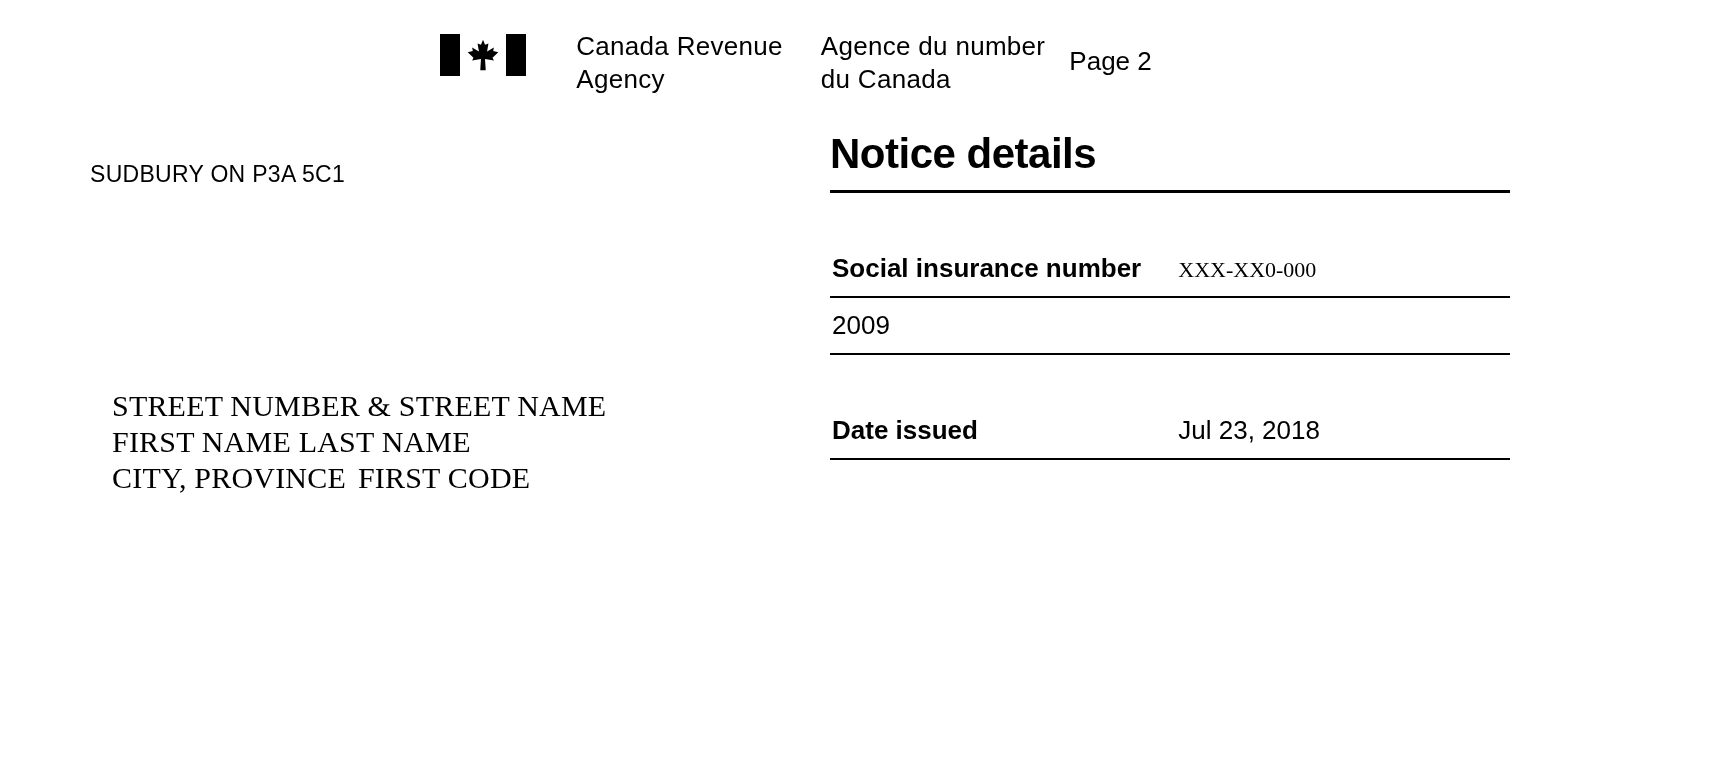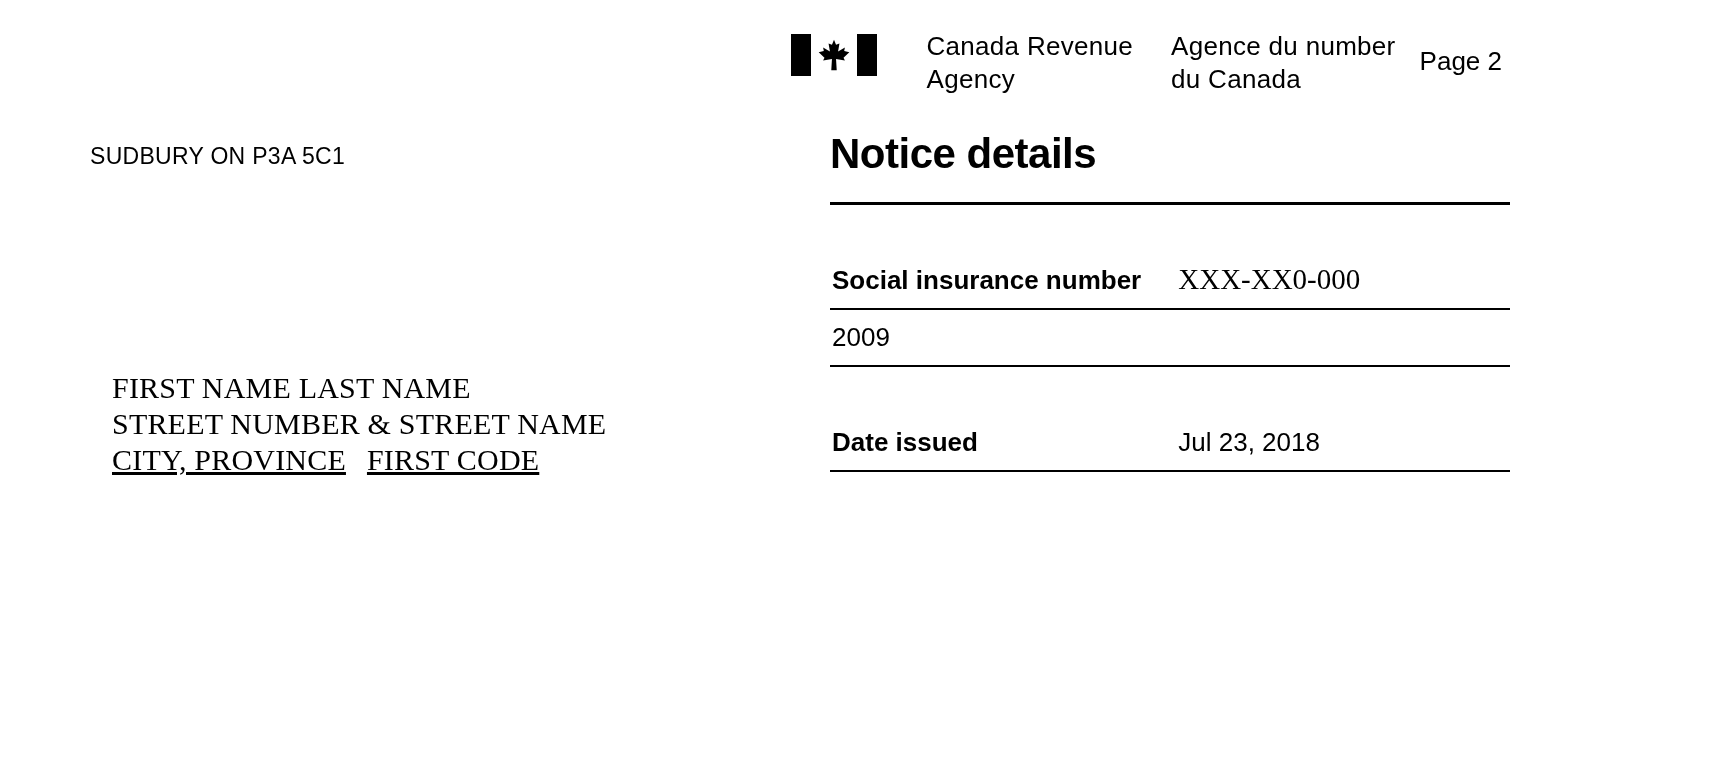--- a/index.html
+++ b/index.html
@@ -12,21 +12,21 @@
       font-family: Helvetica, Arial, sans-serif;
       width: 1732px;
       height: 784px;
       position: relative;
       color: #000;
     }
     .header-row {
       display: flex;
       align-items: flex-start;
       padding: 30px 90px 0 90px;
-      justify-content: flex-end;
+      justify-content: center;
       gap: 24px;
     }
     .agency-block {
       display: flex;
       align-items: flex-start;
       gap: 50px;
     }
     .flag-icon {
       display: flex;
       align-items: center;
@@ -59,48 +59,47 @@
     .agency-names div {
       white-space: pre-line;
     }
     .page-number {
       font-size: 26px;
       padding-top: 16px;
       padding-right: 140px;
     }
     .return-address {
       padding-left: 90px;
-      margin-top: 48px;
+      margin-top: 66px;
       font-size: 23px;
       letter-spacing: 0.3px;
     }
     .recipient {
       padding-left: 112px;
       margin-top: 200px;
       font-family: "Times New Roman", Times, serif;
       font-size: 30px;
       line-height: 1.2;
       letter-spacing: 0.2px;
     }
     .recipient .line3-parts {
       display: flex;
-      gap: 21px;
-      text-decoration: underline;
+      gap: 12px;
     }
     .notice-box {
       position: absolute;
       top: 130px;
       left: 830px;
       width: 680px;
     }
     .notice-title {
       font-size: 42px;
       font-weight: 700;
       letter-spacing: -0.5px;
-      margin-bottom: 24px;
+      margin-bottom: 12px;
     }
     .notice-table {
       width: 100%;
       border-top: 3px solid #000;
     }
     .notice-row {
       display: flex;
       border-bottom: 2px solid #000;
       padding: 12px 2px;
       align-items: baseline;
@@ -110,21 +109,21 @@
       font-size: 26px;
       font-weight: 700;
       margin-top: 48px;
     }
     .notice-value {
       flex: 1;
       font-size: 26px;
     }
     .notice-value.serif {
       font-family: "Times New Roman", Times, serif;
-      font-size: 29px;
+      font-size: 22px;
     }
   </style>
 </head>
 <body>
 
 <div class="header-row">
   <div class="agency-block">
     <div class="flag-icon">
       <div class="flag-bar"></div>
       <div class="flag-leaf">
@@ -157,19 +156,19 @@
       <div class="notice-value">2009</div>
     </div>
     <div class="notice-row">
       <div class="notice-label">Date issued</div>
       <div class="notice-value">Jul 23, 2018</div>
     </div>
   </div>
 </div>
 
 <div class="recipient">
+  <div>STREET NUMBER &amp; STREET NAME</div>
   <div>FIRST NAME LAST NAME</div>
-  <div>STREET NUMBER &amp; STREET NAME</div>
   <div class="line3-parts">
     <span>CITY, PROVINCE</span>
     <span>FIRST CODE</span>
   </div>
 </div>
 
 </body></html>

